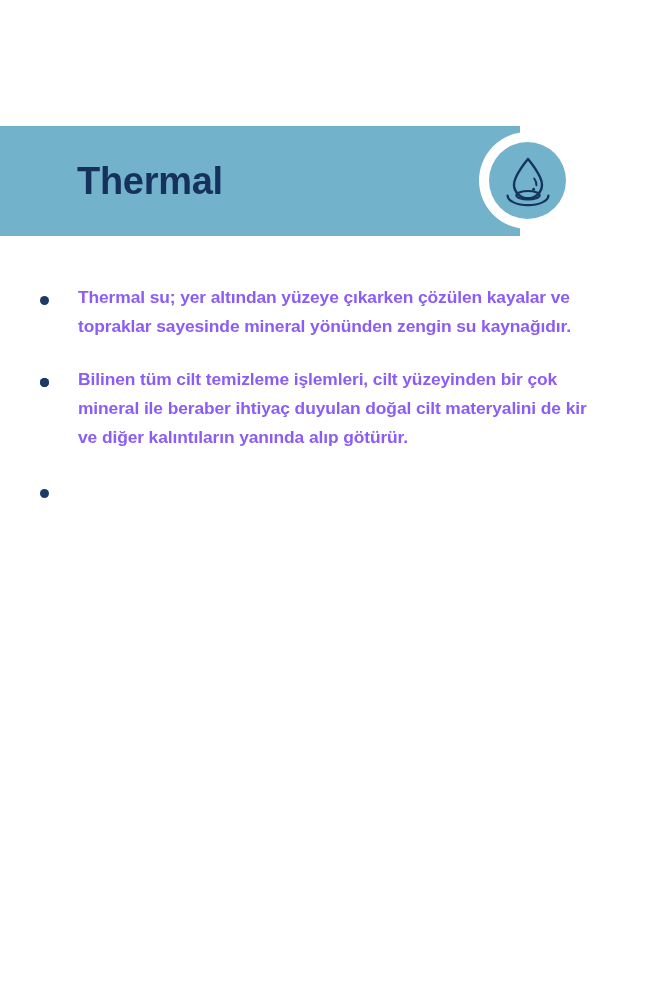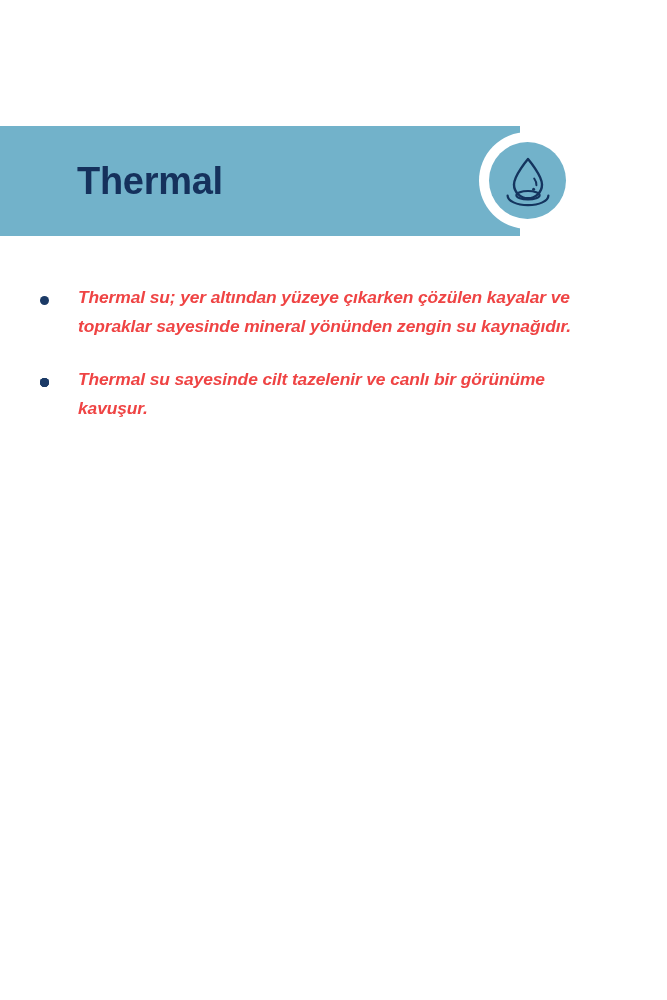--- a/index.html
+++ b/index.html
@@ -104,23 +104,22 @@
     width: 9px;
     height: 9px;
     border-radius: 50%;
     background: #1b3a66;
   }
 
   .bullet-text {
     font-size: 17.4px;
     font-weight: bold;
     line-height: 29px;
-    color: #ef4444;
+    color: #8b5cf6;
     letter-spacing: -0.1px;
-    font-style: italic;
   }
 </style>
 </head>
 <body>
 
 <div class="page">
 
   <div class="header">
     <div class="header-band"></div>
     <div class="header-title">Thermal</div>
@@ -150,23 +149,23 @@
       <span class="bullet-marker"></span>
       <div class="bullet-text">Thermal su; yer altından yüzeye çıkarken çözülen kayalar ve topraklar sayesinde mineral yönünden zengin su kaynağıdır.</div>
     </div>
 
     <div class="bullet-item">
       <span class="bullet-marker"></span>
     </div>
 
     <div class="bullet-item">
       <span class="bullet-marker"></span>
+      <div class="bullet-text">Bilinen tüm cilt temizleme işlemleri, cilt yüzeyinden bir çok mineral ile beraber ihtiyaç duyulan doğal cilt materyalini de kir ve diğer kalıntıların yanında alıp götürür.</div>
     </div>
 
 
     <div class="bullet-item">
       <span class="bullet-marker"></span>
-      <div class="bullet-text">Thermal su sayesinde cilt tazelenir ve canlı bir görünüme kavuşur.</div>
     </div>
 
   </div>
 
 </div>
 
 </body></html>

